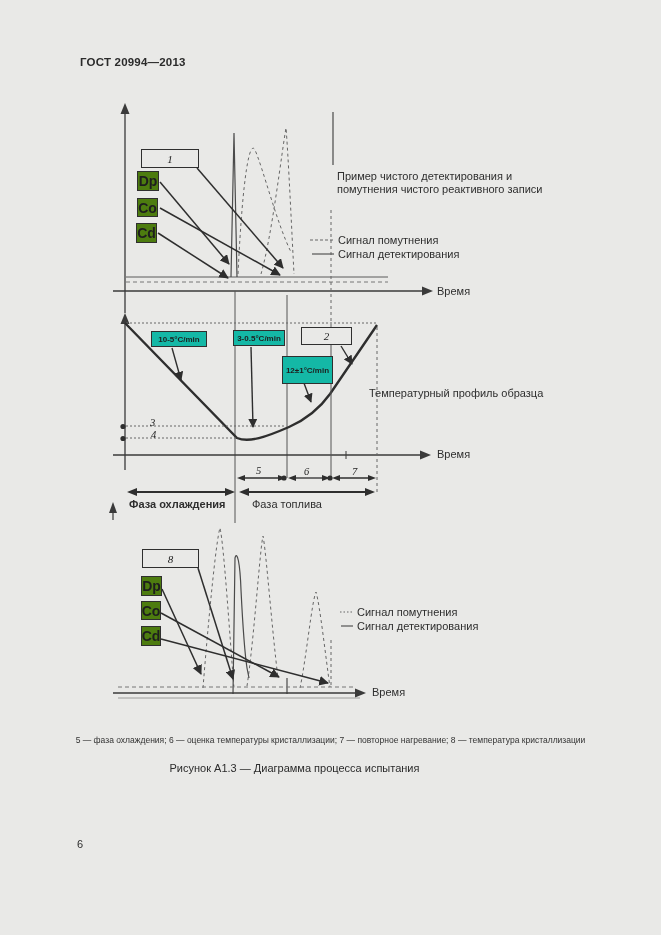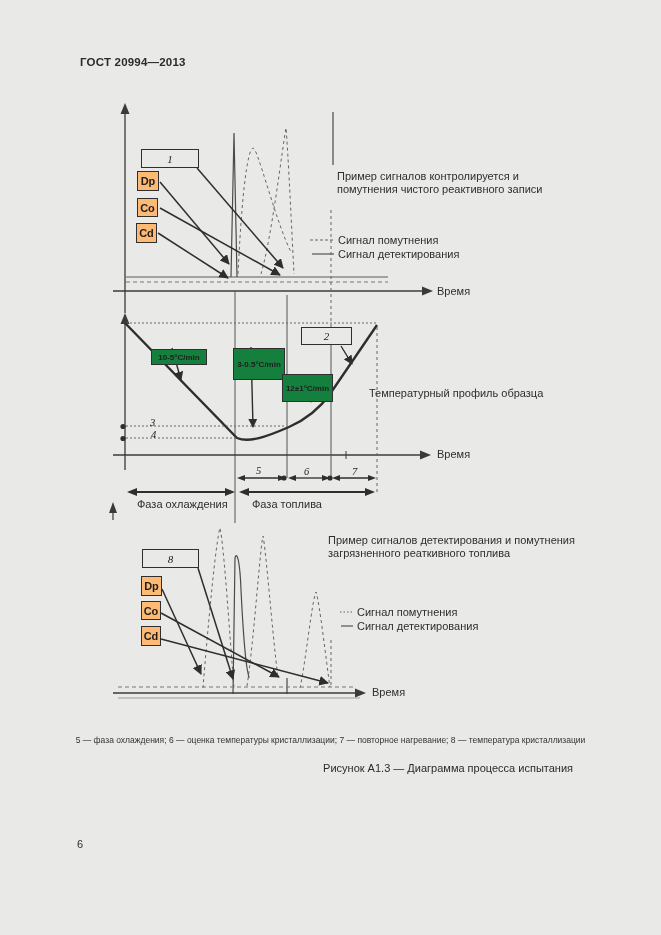--- a/index.html
+++ b/index.html
@@ -7,37 +7,37 @@
   .page {
     position:relative; width:661px; height:935px;
     background:#e9e9e7;
     font-family:"Liberation Sans", sans-serif;
     color:#2b2b2b;
   }
   .abs { position:absolute; }
   .hdr { font-weight:bold; font-size:11.5px; letter-spacing:0.2px; }
   .txt { font-size:11px; line-height:13px; color:#2e2e2e; }
   .lbox {
-    position:absolute; border:1.4px solid #2f2f2f; background:#fdba74;
+    position:absolute; border:1.4px solid #2f2f2f; background:#4d7c0f;
     display:flex; align-items:center; justify-content:center;
-    font-weight:bold; font-size:11px; color:#1e1e1e;
+    font-weight:bold; font-size:14px; color:#1e1e1e;
   }
   .numbox {
     position:absolute; border:1.4px solid #2f2f2f; background:#e9e9e7;
     display:flex; align-items:center; justify-content:center;
     font-family:"Liberation Serif", serif; font-style:italic; font-size:11px; color:#1e1e1e;
   }
   .ratebox {
-    position:absolute; border:1.3px solid #2f2f2f; background:#15803d;
+    position:absolute; border:1.3px solid #2f2f2f; background:#14b8a6;
     display:flex; align-items:center; justify-content:center;
-    font-weight:bold; font-size:8px; color:#1e1e1e; white-space:nowrap;margin-top:18px;
+    font-weight:bold; font-size:8px; color:#1e1e1e; white-space:nowrap;
   }
   .fig-num { font-family:"Liberation Serif", serif; font-style:italic; font-size:10.5px; color:#1e1e1e; }
   .foot { font-size:8.5px; color:#333; text-align:center; width:545px; left:58px; line-height:12px; }
-  .cap { font-size:11px; color:#2b2b2b; text-align:right; width:573px; left:0; }
+  .cap { font-size:11px; color:#2b2b2b; text-align:center; width:573px; left:8px; }
   svg { position:absolute; left:0; top:0; }
 </style>
 </head>
 <body>
 
 <div class="page">
 
   <svg width="661" height="935" viewBox="0 0 661 935">
     <defs>
       <marker id="arr" viewBox="0 0 10 10" refX="9" refY="5" markerWidth="6.5" markerHeight="6.5" orient="auto">
@@ -151,53 +151,49 @@
   <div class="lbox" style="left:137px; top:171px; width:22px; height:20px;">
     <span>Dp</span>
   </div>
   <div class="lbox" style="left:137px; top:198px; width:21px; height:19px;">
     <span>Co</span>
   </div>
   <div class="lbox" style="left:136px; top:223px; width:21px; height:20px;">
     <span>Cd</span>
   </div>
   <div class="abs txt" style="left:337px; top:170px;">
-    <div>Пример сигналов контролируется и</div>
+    <div>Пример чистого детектирования и</div>
     <div>помутнения чистого реактивного записи</div>
   </div>
   <div class="abs txt" style="left:338px; top:234px;">Сигнал помутнения</div>
   <div class="abs txt" style="left:338px; top:248px;">Сигнал детектирования</div>
   <div class="abs txt" style="left:437px; top:285px;">Время</div>
 
   <div class="ratebox" style="left:151px; top:331px; width:56px; height:16px;">
     <span>10-5°C/min</span>
   </div>
-  <div class="ratebox" style="left:233px; top:330px; width:52px; height:32px;">
+  <div class="ratebox" style="left:233px; top:330px; width:52px; height:16px;">
     <span>3-0.5°C/min</span>
   </div>
   <div class="numbox" style="left:301px; top:327px; width:51px; height:18px;">
     <span>2</span>
   </div>
   <div class="ratebox" style="left:282px; top:356px; width:51px; height:28px;">
     <span>12±1°C/min</span>
   </div>
   <div class="abs fig-num" style="left:150px; top:417px;">3</div>
   <div class="abs fig-num" style="left:151px; top:429px;">4</div>
   <div class="abs txt" style="left:369px; top:387px;">Температурный профиль образца</div>
   <div class="abs txt" style="left:437px; top:448px;">Время</div>
   <div class="abs fig-num" style="left:256px; top:465px;">5</div>
   <div class="abs fig-num" style="left:304px; top:466px;">6</div>
   <div class="abs fig-num" style="left:352px; top:466px;">7</div>
-  <div class="abs txt" style="left:137px; top:498px;">Фаза охлаждения</div>
+  <div class="abs txt" style="left:129px; top:498px;font-weight:bold;">Фаза охлаждения</div>
   <div class="abs txt" style="left:252px; top:498px;">Фаза топлива</div>
 
-  <div class="abs txt" style="left:328px; top:534px;">
-    <div>Пример сигналов детектирования и помутнения</div>
-    <div>загрязненного реаткивного топлива</div>
-  </div>
   <div class="numbox" style="left:142px; top:549px; width:57px; height:19px;">
     <span>8</span>
   </div>
   <div class="lbox" style="left:141px; top:576px; width:21px; height:20px;">
     <span>Dp</span>
   </div>
   <div class="lbox" style="left:141px; top:601px; width:20px; height:19px;">
     <span>Co</span>
   </div>
   <div class="lbox" style="left:141px; top:626px; width:20px; height:20px;">

